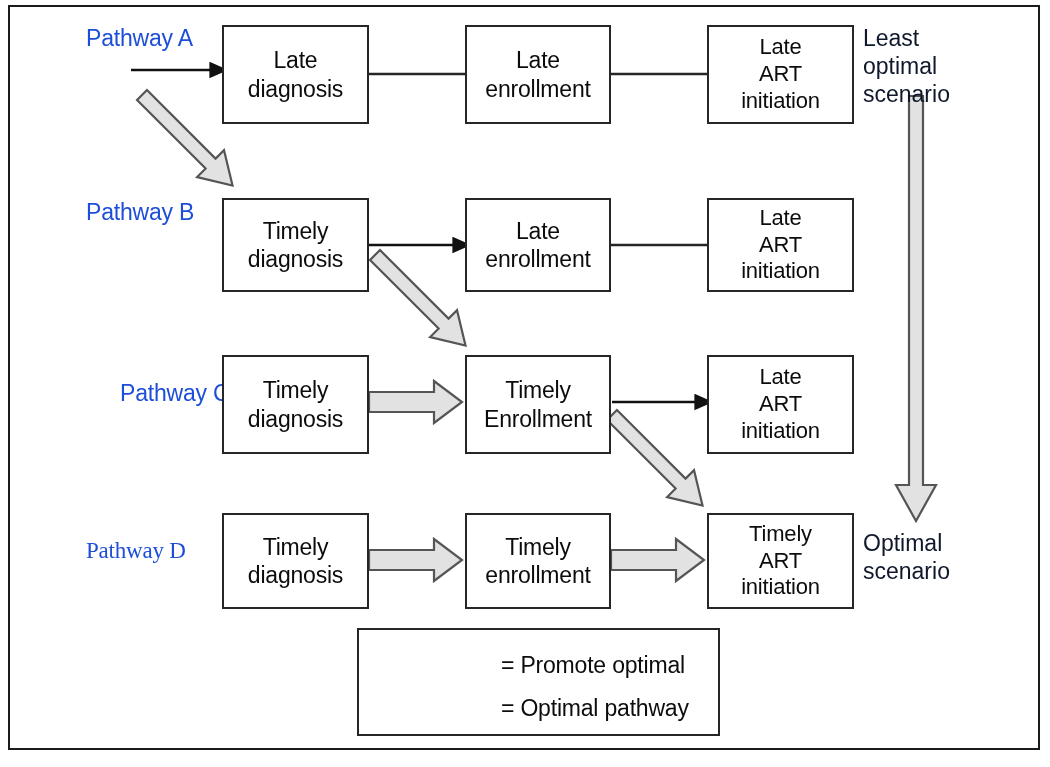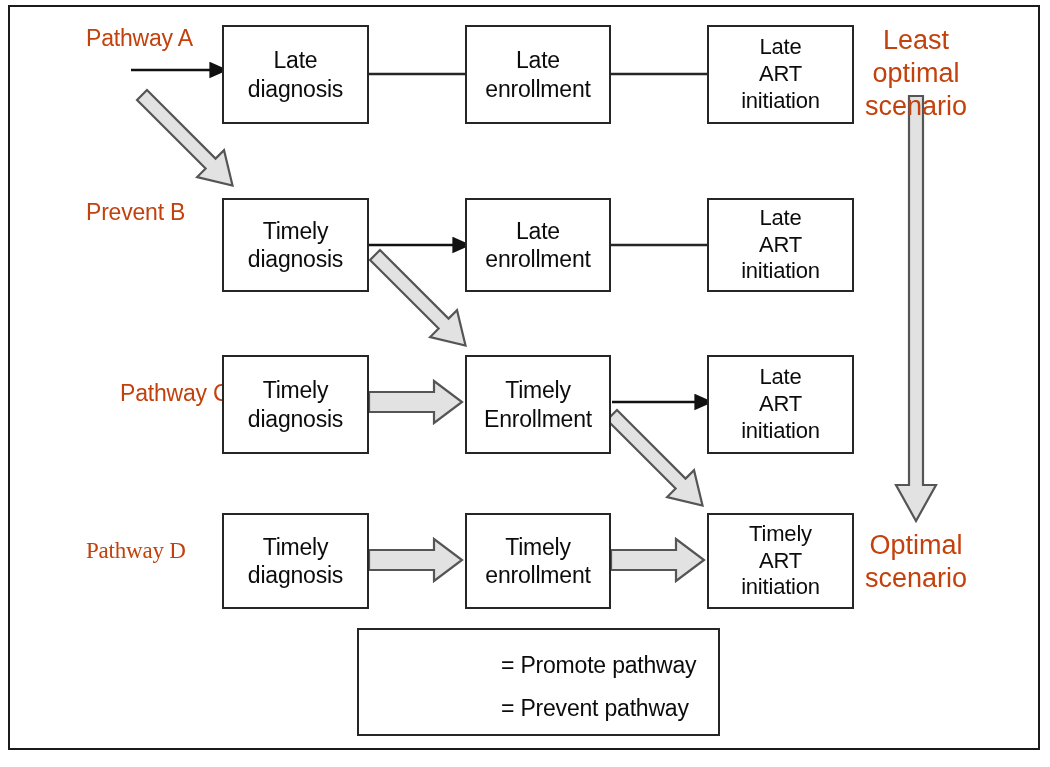--- a/index.html
+++ b/index.html
@@ -46,31 +46,31 @@
     font-size: 23px;
     line-height: 1.22;
     color: #0c0c0c;
     letter-spacing: -0.2px;
     z-index: 5;
   }
   .node-box .node-text { display: block; white-space: pre-line; }
   .row-label {
     position: absolute;
     font-size: 23px;
-    color: #c2410c;
+    color: #1d4ed8;
     white-space: nowrap;
     letter-spacing: -0.2px;
     z-index: 5;
   }
   .scenario-label {
     position: absolute;
-    font-size: 27px;
+    font-size: 23px;
     line-height: 1.22;
-    color: #c2410c;
-    text-align: center;
+    color: #0f172a;
+    text-align: left;
     white-space: pre-line;
     z-index: 5;
   }
   #legend-box {
     position: absolute;
     left: 357px;
     top: 628px;
     width: 363px;
     height: 108px;
     box-sizing: border-box;
@@ -144,21 +144,21 @@
   <div class="node-box" style="left:465px; top:25px; width:146px; height:99px;">
     <span class="node-text">Late
 enrollment</span>
   </div>
   <div class="node-box" style="left:707px; top:25px; width:147px; height:99px; font-size:22px;">
     <span class="node-text">Late
 ART
 initiation</span>
   </div>
 
-  <div class="row-label" style="left:86px; top:199px;">Prevent B</div>
+  <div class="row-label" style="left:86px; top:199px;">Pathway B</div>
   <div class="node-box" style="left:222px; top:198px; width:147px; height:94px;">
     <span class="node-text">Timely
 diagnosis</span>
   </div>
   <div class="node-box" style="left:465px; top:198px; width:146px; height:94px;">
     <span class="node-text">Late
 enrollment</span>
   </div>
   <div class="node-box" style="left:707px; top:198px; width:147px; height:94px; font-size:22px;">
     <span class="node-text">Late
@@ -196,16 +196,16 @@
 initiation</span>
   </div>
 
   <div class="scenario-label" style="left:863px; top:24px; width:106px;">Least
 optimal
 scenario</div>
   <div class="scenario-label" style="left:863px; top:529px; width:106px;">Optimal
 scenario</div>
 
   <div id="legend-box"></div>
-  <div class="legend-text" style="left:501px; top:652px;">= Promote pathway</div>
-  <div class="legend-text" style="left:501px; top:695px;">= Prevent pathway</div>
+  <div class="legend-text" style="left:501px; top:652px;">= Promote optimal</div>
+  <div class="legend-text" style="left:501px; top:695px;">= Optimal pathway</div>
 
 </div>
 
 </body></html>

